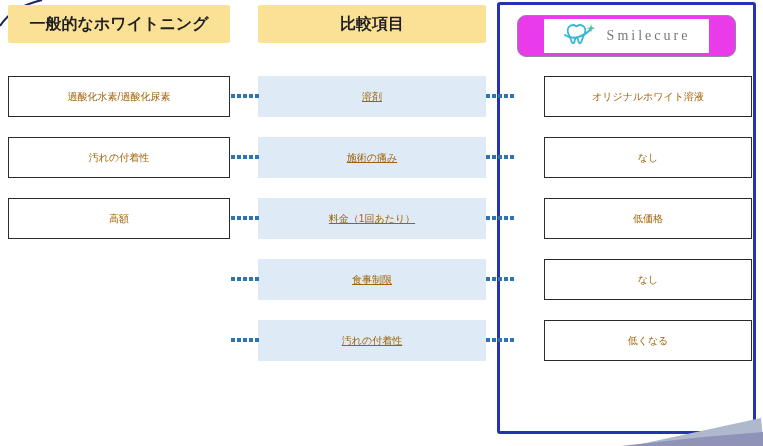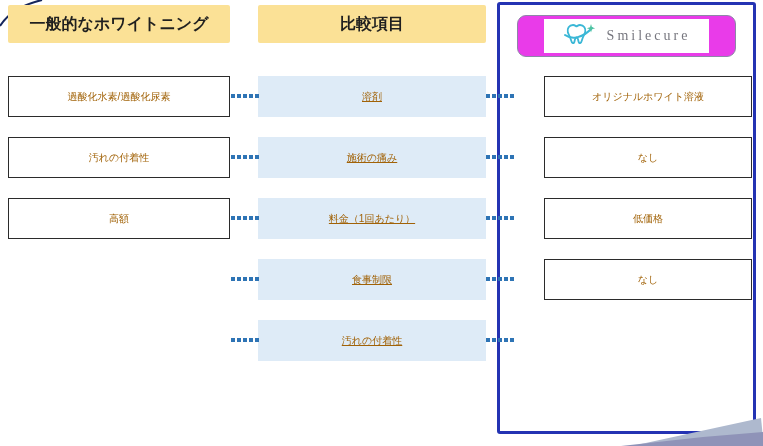--- a/index.html
+++ b/index.html
@@ -174,20 +174,21 @@
           <span class="dot"></span>
         </div>
         <div class="cell cell-item">汚れの付着性</div>
         <div class="dots dots-right">
           <span class="dot"></span>
           <span class="dot"></span>
           <span class="dot"></span>
           <span class="dot"></span>
           <span class="dot"></span>
         </div>
+        <div class="cell cell-right">低くなる</div>
       </div>
     </div>
 
   <svg id="swoosh" width="160" height="28" viewBox="0 0 160 28">
     <polygon points="158,0 160,20 38,26" fill="#AEB9CE"></polygon>
     <polygon points="160,14 160,28 18,28 100,19" fill="#8F93B8"></polygon>
   </svg>
 
 </div>
 

